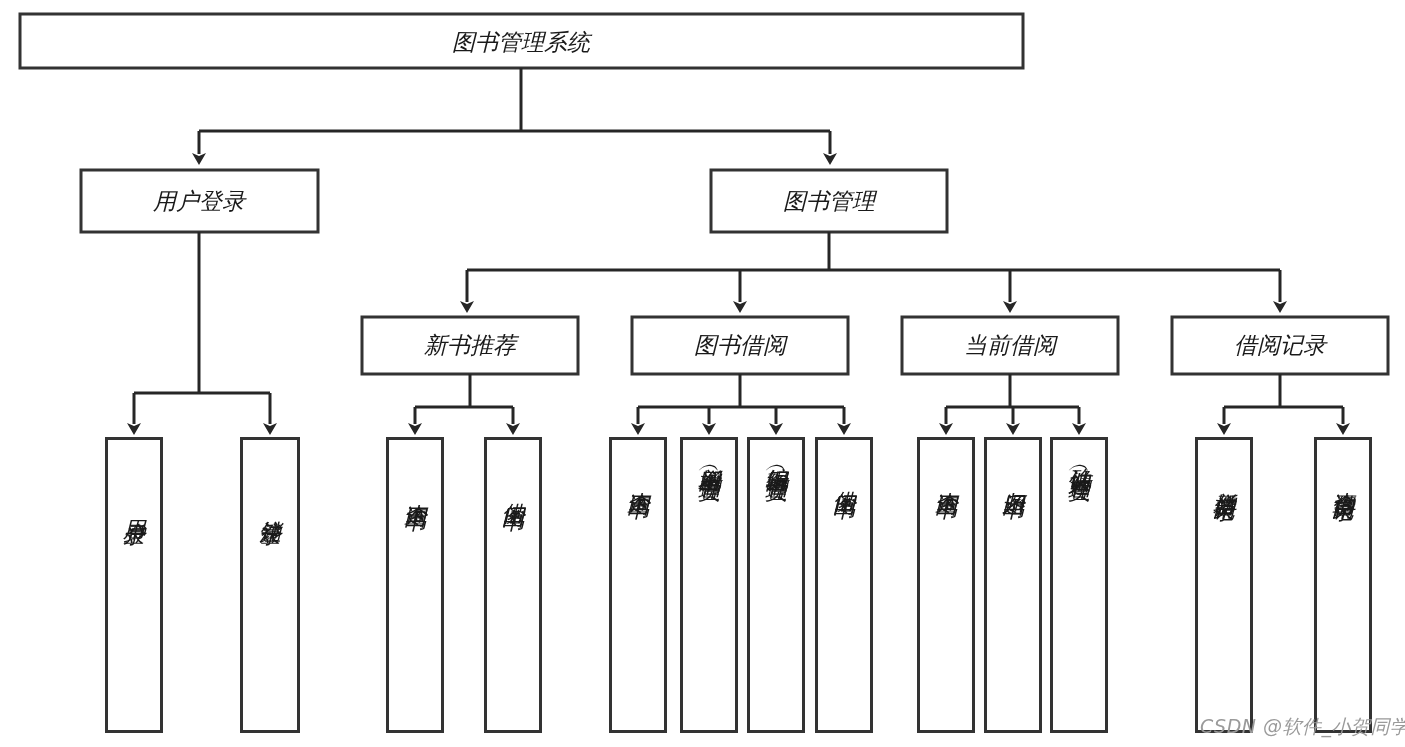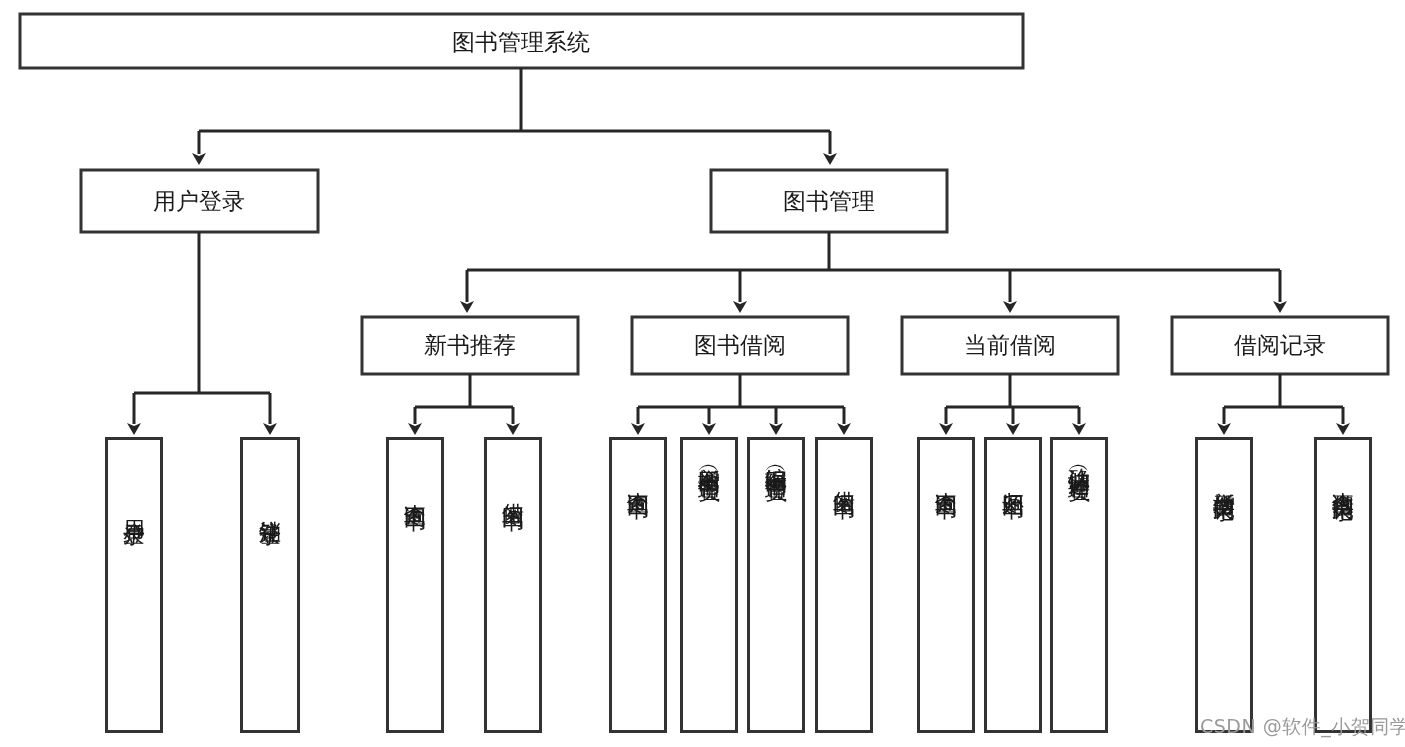--- a/index.html
+++ b/index.html
@@ -9,20 +9,21 @@
   }
   body {
     font-family: "DejaVu Sans", "Liberation Sans", sans-serif;
   }
   #diagram-root {
     position: relative;
     width: 1405px;
     height: 747px;
     background: #ffffff;
     overflow: hidden;
+    font-style: italic;
   }
   svg.flow {
     position: absolute;
     left: 0;
     top: 0;
     width: 1405px;
     height: 747px;
   }
   .node-box {
     fill: #ffffff;

